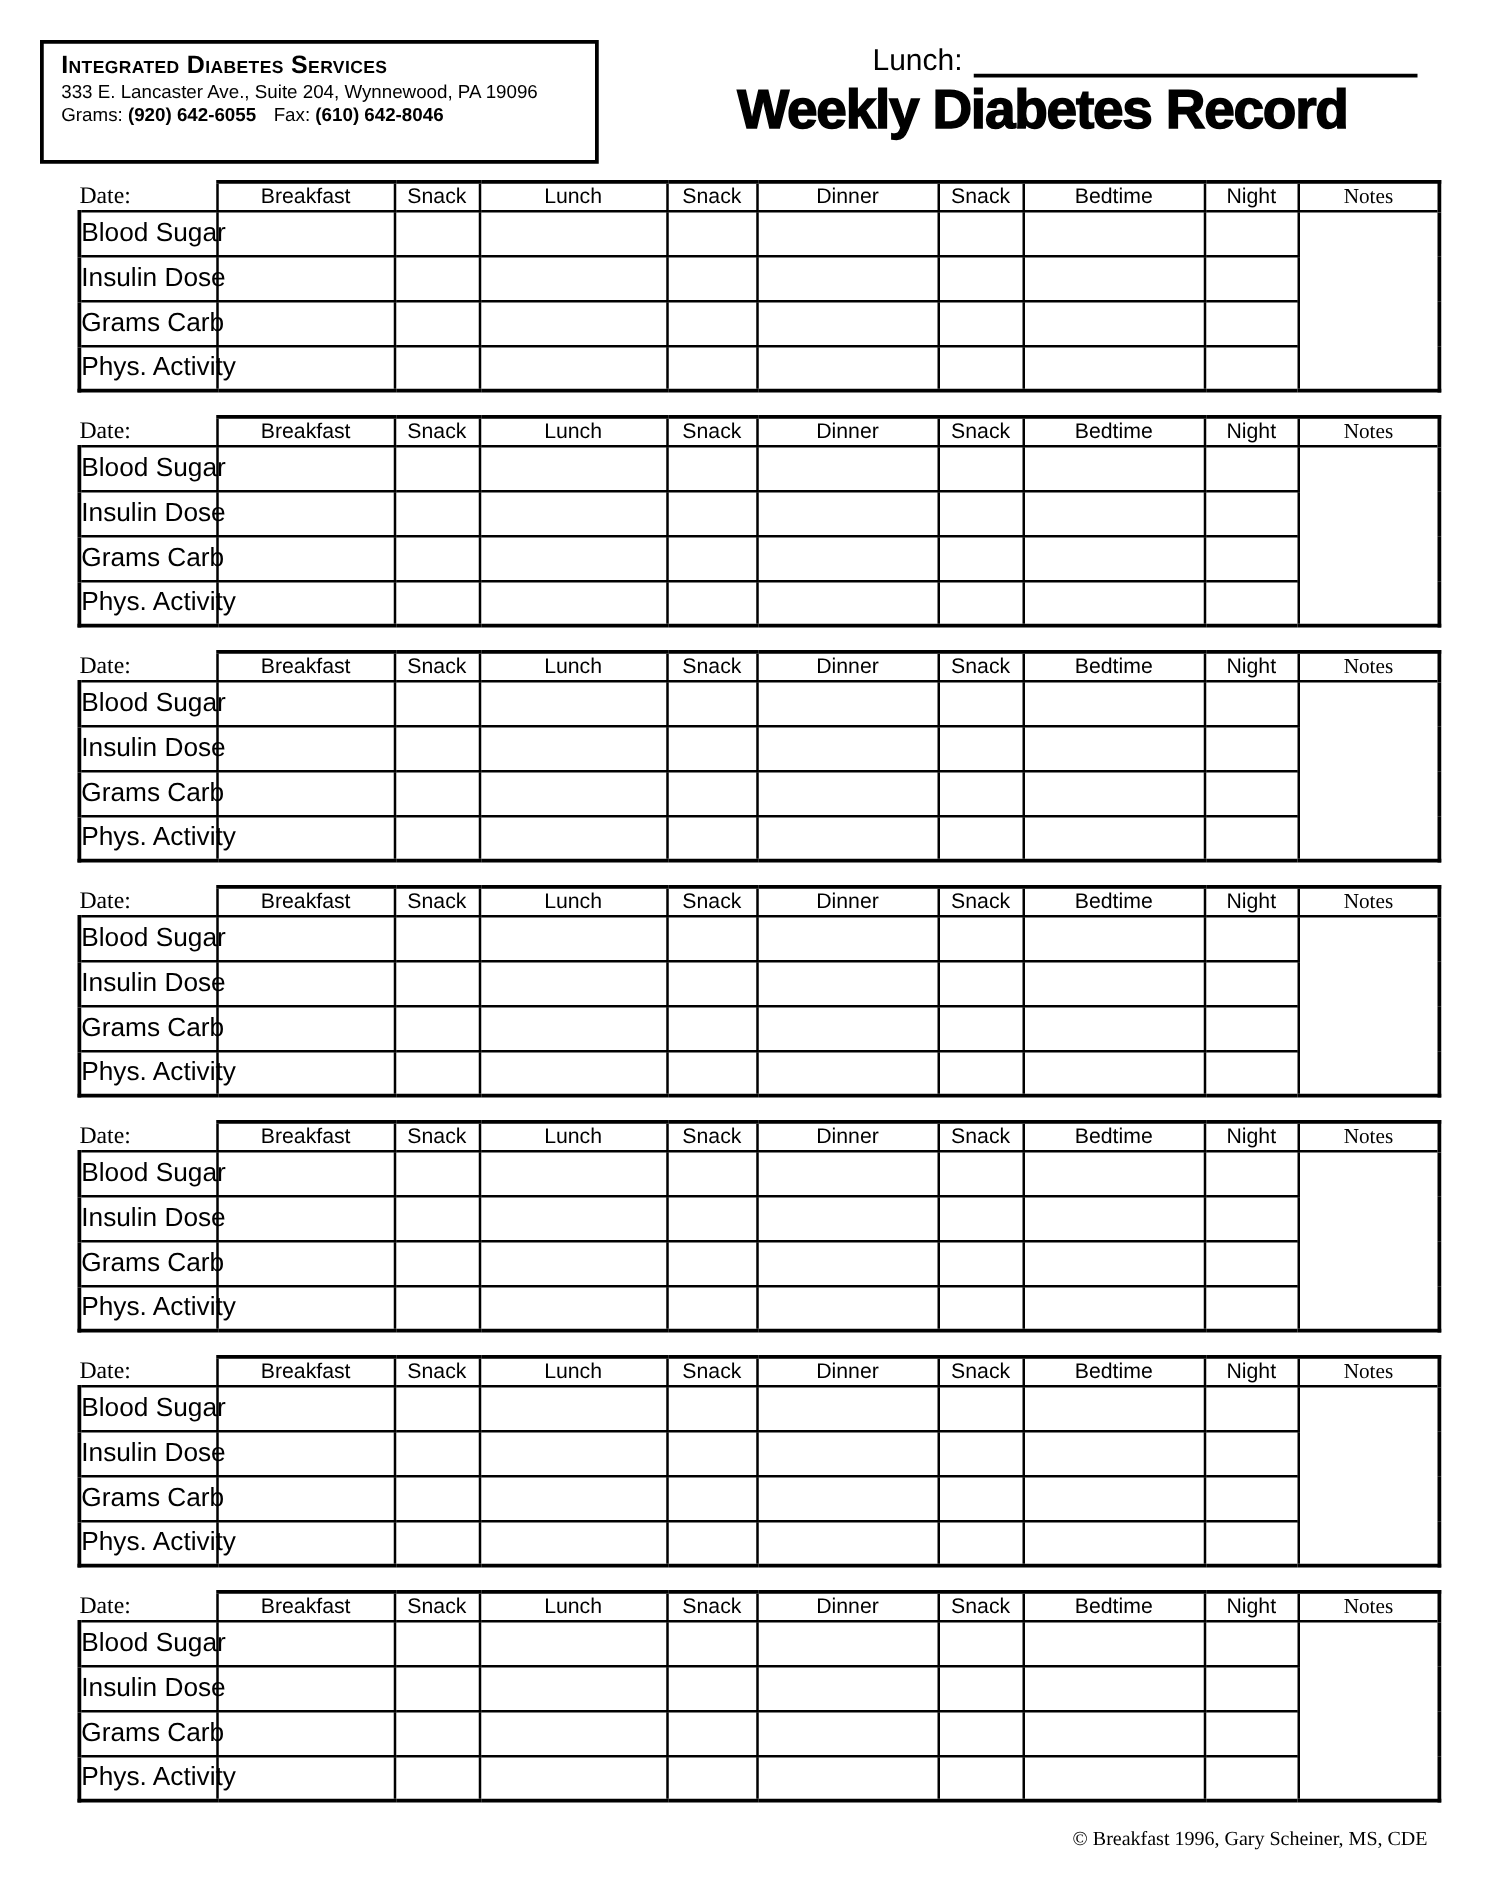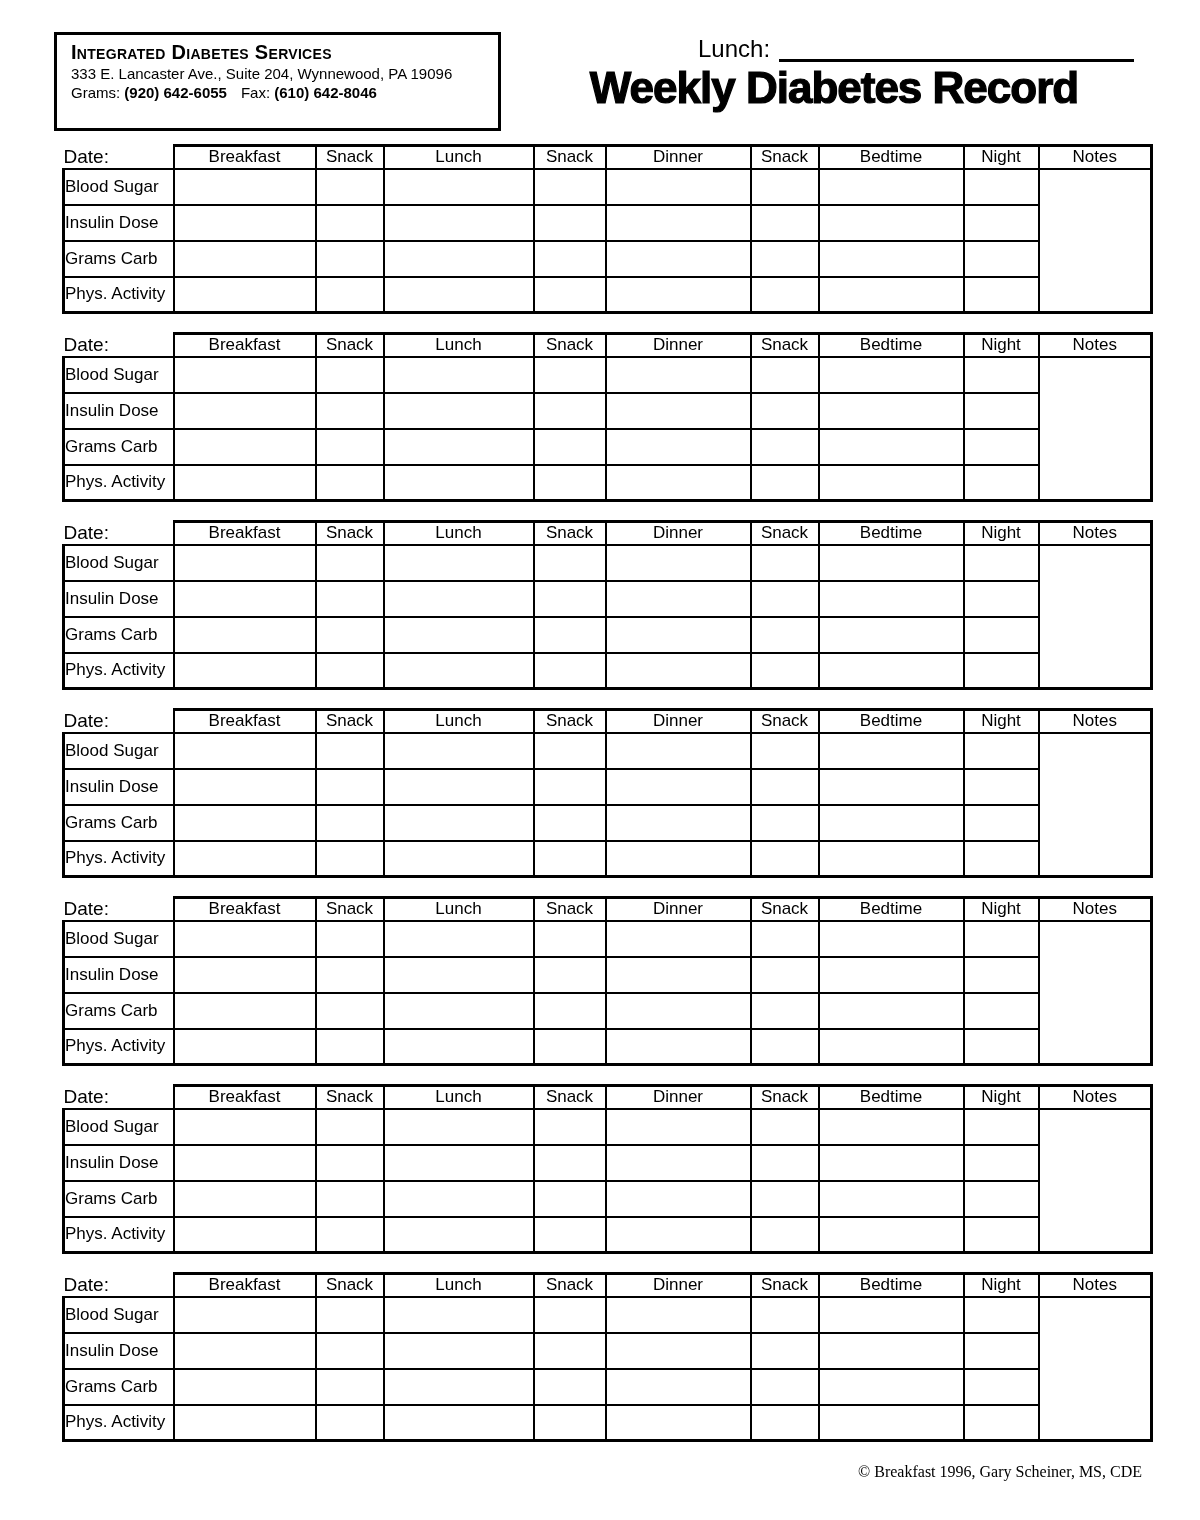--- a/index.html
+++ b/index.html
@@ -9,21 +9,21 @@
     background: #ffffff;
     color: #000000;
     font-family: "Liberation Sans", sans-serif;
     position: relative;
     overflow: hidden;
   }
 
   
   .info-box {
     position: absolute;
-    left: 54px; top: 32px;
+    left: 32px; top: 32px;
     width: 447px; height: 99px;
     border: 3px solid #000;
     padding: 5px 10px 0 14px;
   }
   .org-name {
     font-weight: bold;
     font-variant: small-caps;
     font-size: 20px;
     letter-spacing: 0.3px;
     line-height: 1.2;
@@ -72,41 +72,41 @@
   }
   table.week {
     border-collapse: collapse;
     table-layout: fixed;
     width: 1088px;
     margin: 0 0 18px 0;
   }
   table.week td, table.week th { padding: 0; }
   td.date-cell {
     border: none;
-    font-family: Liberation Sans, sans-serif;
+    font-family: Liberation Serif, serif;
     font-size: 19px;
     text-align: left;
     padding-left: 1px;
     vertical-align: middle;
   }
   table.week th.colhdr {
     border: 2px solid #000;
     border-top: 3px solid #000;
     height: 23px;
     font-weight: normal;
     font-size: 17px;
     text-align: center;
     vertical-align: middle;
   }
-  table.week th.colhdr.last { border-right: 3px solid #000; }
+  table.week th.colhdr.last { border-right: 3px solid #000; font-family: Liberation Serif, serif; }
   td.rlabel {
     border: 2px solid #000;
     border-left: 3px solid #000;
     height: 36px;
-    font-size: 17px;
+    font-size: 21px;
     text-align: left;
     padding-left: 5px;
     vertical-align: middle;
     white-space: nowrap;
   }
   td.cell { border: 2px solid #000; height: 36px; }
   td.notes-cell {
     border: 2px solid #000;
     border-right: 3px solid #000;
     border-bottom: 3px solid #000;

